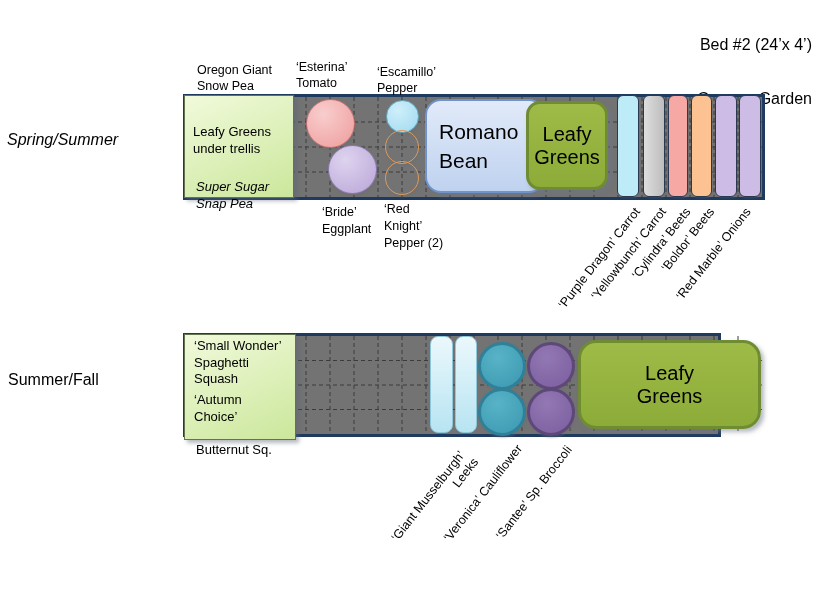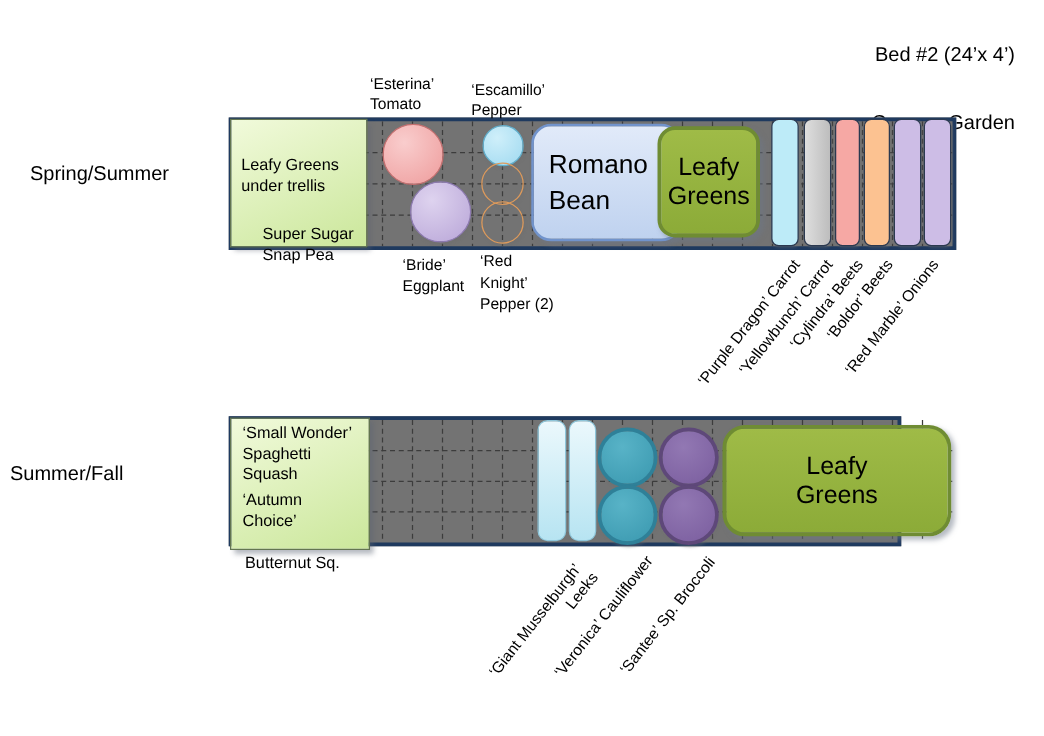--- a/index.html
+++ b/index.html
@@ -44,21 +44,21 @@
 </head>
 <body>
 
 <div id="page">
 
   <div class="abs big ml" style="right:23px;top:4px;text-align:right;">
     <div>Bed #2 (24’x 4’)</div>
     <div>Grocery Garden</div>
   </div>
 
-  <div class="abs big" style="left:24px;top:126px;">Spring/Summer</div>
+  <div class="abs big" style="left:7px;top:126px;font-style:italic;">Spring/Summer</div>
   <div class="abs big" style="left:8px;top:366px;">Summer/Fall</div>
 
   <div class="bed" style="left: 183px; top: 94px; width: 582px; height: 106px; border-color: rgb(31, 58, 95);">
     <svg id="grid-spring" width="576" height="100">
         <line x1="24" y1="0" x2="24" y2="100" stroke="#3c3c3c" stroke-width="1" stroke-dasharray="4 3"></line>
         <line x1="48" y1="0" x2="48" y2="100" stroke="#3c3c3c" stroke-width="1" stroke-dasharray="4 3"></line>
         <line x1="72" y1="0" x2="72" y2="100" stroke="#3c3c3c" stroke-width="1" stroke-dasharray="4 3"></line>
         <line x1="96" y1="0" x2="96" y2="100" stroke="#3c3c3c" stroke-width="1" stroke-dasharray="4 3"></line>
         <line x1="120" y1="0" x2="120" y2="100" stroke="#3c3c3c" stroke-width="1" stroke-dasharray="4 3"></line>
         <line x1="144" y1="0" x2="144" y2="100" stroke="#3c3c3c" stroke-width="1" stroke-dasharray="4 3"></line>
@@ -80,21 +80,21 @@
         <line x1="528" y1="0" x2="528" y2="100" stroke="#3c3c3c" stroke-width="1" stroke-dasharray="4 3"></line>
         <line x1="552" y1="0" x2="552" y2="100" stroke="#3c3c3c" stroke-width="1" stroke-dasharray="4 3"></line>
         <line x1="0" y1="25" x2="576" y2="25" stroke="#3c3c3c" stroke-width="1" stroke-dasharray="4 3"></line>
         <line x1="0" y1="50" x2="576" y2="50" stroke="#3c3c3c" stroke-width="1" stroke-dasharray="4 3"></line>
         <line x1="0" y1="75" x2="576" y2="75" stroke="#3c3c3c" stroke-width="1" stroke-dasharray="4 3"></line>
       </svg>
 
     <div class="trellis-box" style="left:-2px;top:-2px;width:110px;height:103px;"></div>
     <div class="txt-in-box ml" style="left:7px;top:27px;">Leafy Greens
 under trellis</div>
-    <div class="txt-in-box ml" style="left:24px;top:82px;">Super Sugar
+    <div class="txt-in-box ml" style="left:10px;top:82px;font-style:italic;">Super Sugar
 Snap Pea</div>
 
     <div class="circle tomato" style="left:120px;top:2px;width:49px;height:49px;"></div>
     <div class="circle eggplant" style="left:142px;top:48px;width:49px;height:49px;"></div>
     <div class="circle bluepepper" style="left:200px;top:3px;width:33px;height:33px;"></div>
     <div class="circle orangepepper" style="left:199px;top:33px;width:34px;height:34px;"></div>
     <div class="circle orangepepper" style="left:199px;top:64px;width:34px;height:34px;"></div>
 
     <div class="romano ml" style="left:239px;top:2px;width:120px;height:94px;">Romano
 Bean</div>
@@ -103,20 +103,22 @@
 Greens</div>
 
     <div class="strip" style="left: 431px; width: 22px; background: rgb(189, 235, 248);"></div>
     <div class="strip" style="left:457px;width:22px;background:linear-gradient(90deg,#dedede,#bdbdbd);"></div>
     <div class="strip" style="left: 482px; width: 20px; background: rgb(246, 168, 164);"></div>
     <div class="strip" style="left: 505px; width: 21px; background: rgb(252, 194, 145);"></div>
     <div class="strip" style="left: 529px; width: 22px; background: rgb(205, 189, 230);"></div>
     <div class="strip" style="left: 553px; width: 22px; background: rgb(205, 189, 230);"></div>
   </div>
 
+  <div class="abs lbl ml" style="left:197px;top:62px;">Oregon Giant
+Snow Pea</div>
   <div class="abs lbl ml" style="left:296px;top:59px;">‘Esterina’
 Tomato</div>
   <div class="abs lbl ml" style="left:377px;top:64px;">‘Escamillo’
 Pepper</div>
 
   <div class="abs lbl ml" style="left:322px;top:204px;line-height:17px;">‘Bride’
 Eggplant</div>
   <div class="abs lbl ml" style="left:384px;top:201px;line-height:17px;">‘Red
 Knight’
 Pepper (2)</div>

